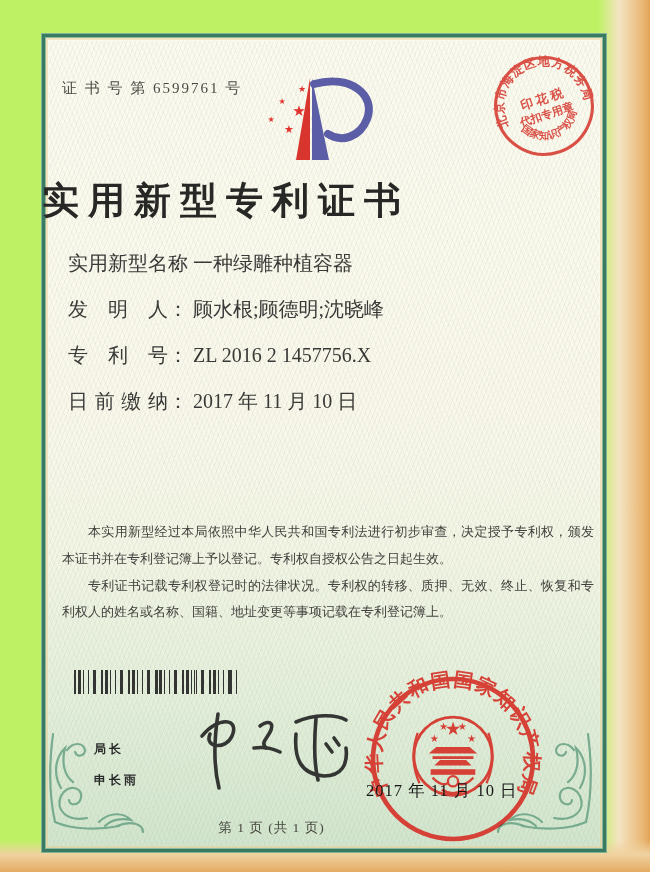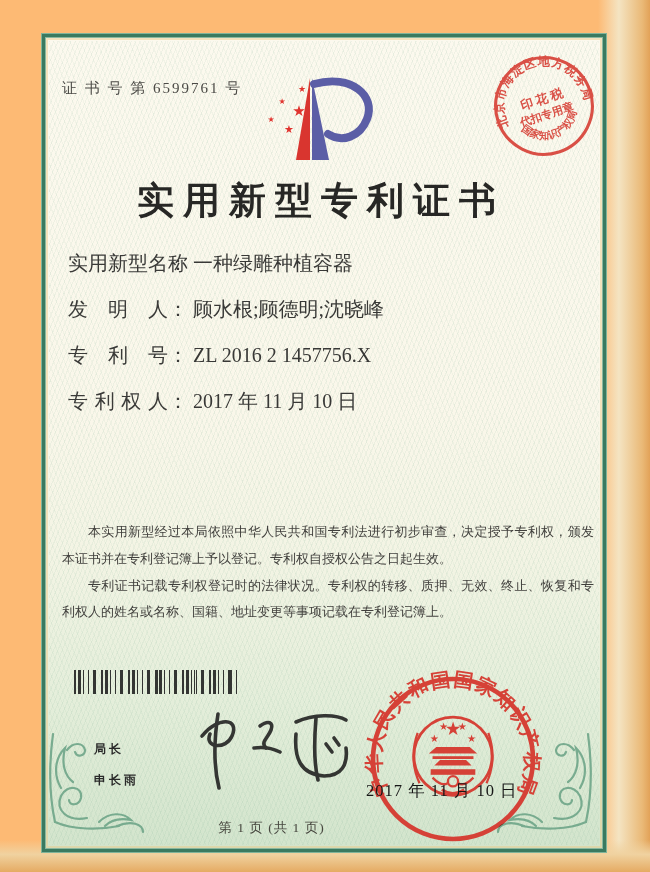--- a/index.html
+++ b/index.html
@@ -1,36 +1,36 @@
 <!DOCTYPE html>
 <html><head>
 <meta charset="utf-8">
 <style>
   html,body{margin:0;padding:0;background:#ffffff;}
-  .scan{position:relative;width:650px;height:872px;background:#fdba74;overflow:hidden;
+  .scan{position:relative;width:650px;height:872px;background:#bef264;overflow:hidden;
         font-family:"Liberation Serif","DejaVu Serif",serif;}
   .edge-right{position:absolute;top:0;right:0;width:52px;height:100%;
         background:linear-gradient(90deg,rgba(253,251,244,0) 0,#f4e4c2 40%,#eab977 85%,#e2a258 100%);z-index:0;}
   .edge-bottom{position:absolute;left:0;bottom:0;width:100%;height:32px;
         background:linear-gradient(180deg,rgba(253,251,244,0) 0,#f0d2a0 45%,#e5ab63 100%);z-index:0;}
   
   .cert{position:absolute;left:42px;top:34px;width:558px;height:812px;
         border:3px solid #3a7a60;
         box-shadow:0 0 0 1px #7fb49a, inset 0 0 0 1px #8ab89f, inset 0 0 0 3px rgba(232,200,130,.45);
         background:linear-gradient(180deg,#fcf9ee 0%,#faf7ea 46%,#f3f4e4 64%,#e4eeda 82%,#d2e4cc 100%);
         z-index:1;}
   .cert::after{content:"";position:absolute;inset:4px;pointer-events:none;
         background:
           repeating-linear-gradient(112deg, rgba(124,176,148,.10) 0 1px, rgba(124,176,148,0) 1px 4px),
           repeating-linear-gradient(68deg, rgba(124,176,148,.08) 0 1px, rgba(124,176,148,0) 1px 5px);}
   .layer{position:absolute;inset:0;z-index:2;}
   .cert-no{position:absolute;left:62px;top:79px;font-size:15px;letter-spacing:2px;color:#4b4a46;}
   .logo{position:absolute;left:250px;top:72px;width:146px;height:110px;}
   .stamp{position:absolute;left:486px;top:48px;width:116px;height:116px;opacity:.88;mix-blend-mode:multiply;}
-  .title{position:absolute;left:42px;top:176px;width:558px;text-align:center;
+  .title{position:absolute;left:42px;top:176px;width:558px;
          font-size:37px;font-weight:700;letter-spacing:9px;color:#272725;}
   .fields{position:absolute;left:68px;top:252px;width:490px;}
   .frow{margin-bottom:24px;line-height:22px;font-size:20px;color:#3a3a38;white-space:nowrap;}
   .flabel{display:inline-block;width:100px;text-align:justify;text-align-last:justify;vertical-align:bottom;}
   .fcolon{display:inline-block;}
   .fvalue{padding-left:5px;color:#383836;}
   .bodytext{position:absolute;left:62px;top:519px;width:532px;font-size:13px;line-height:26.8px;
             text-align:justify;color:#403f3c;}
   .bodytext p{margin:0;text-indent:2em;}
   .barcode{position:absolute;left:74px;top:670px;width:163px;height:24px;opacity:.88;
@@ -121,21 +121,21 @@
       <div class="frow">
         <span class="flabel">实用新型名称</span><span class="fcolon">：</span><span class="fvalue">一种绿雕种植容器</span>
       </div>
       <div class="frow">
         <span class="flabel">发明人</span><span class="fcolon">：</span><span class="fvalue">顾水根;顾德明;沈晓峰</span>
       </div>
       <div class="frow">
         <span class="flabel">专利号</span><span class="fcolon">：</span><span class="fvalue">ZL 2016 2 1457756.X</span>
       </div>
       <div class="frow">
-        <span class="flabel">专利权人</span><span class="fcolon">：</span><span class="fvalue">2017 年 11 月 10 日</span>
+        <span class="flabel">日前缴纳</span><span class="fcolon">：</span><span class="fvalue">2017 年 11 月 10 日</span>
       </div>
     </div>
 
     <div class="bodytext">
       <p>本实用新型经过本局依照中华人民共和国专利法进行初步审查，决定授予专利权，颁发本证书并在专利登记簿上予以登记。专利权自授权公告之日起生效。</p>
       <p>专利证书记载专利权登记时的法律状况。专利权的转移、质押、无效、终止、恢复和专利权人的姓名或名称、国籍、地址变更等事项记载在专利登记簿上。</p>
     </div>
 
     <div class="barcode"></div>
 

